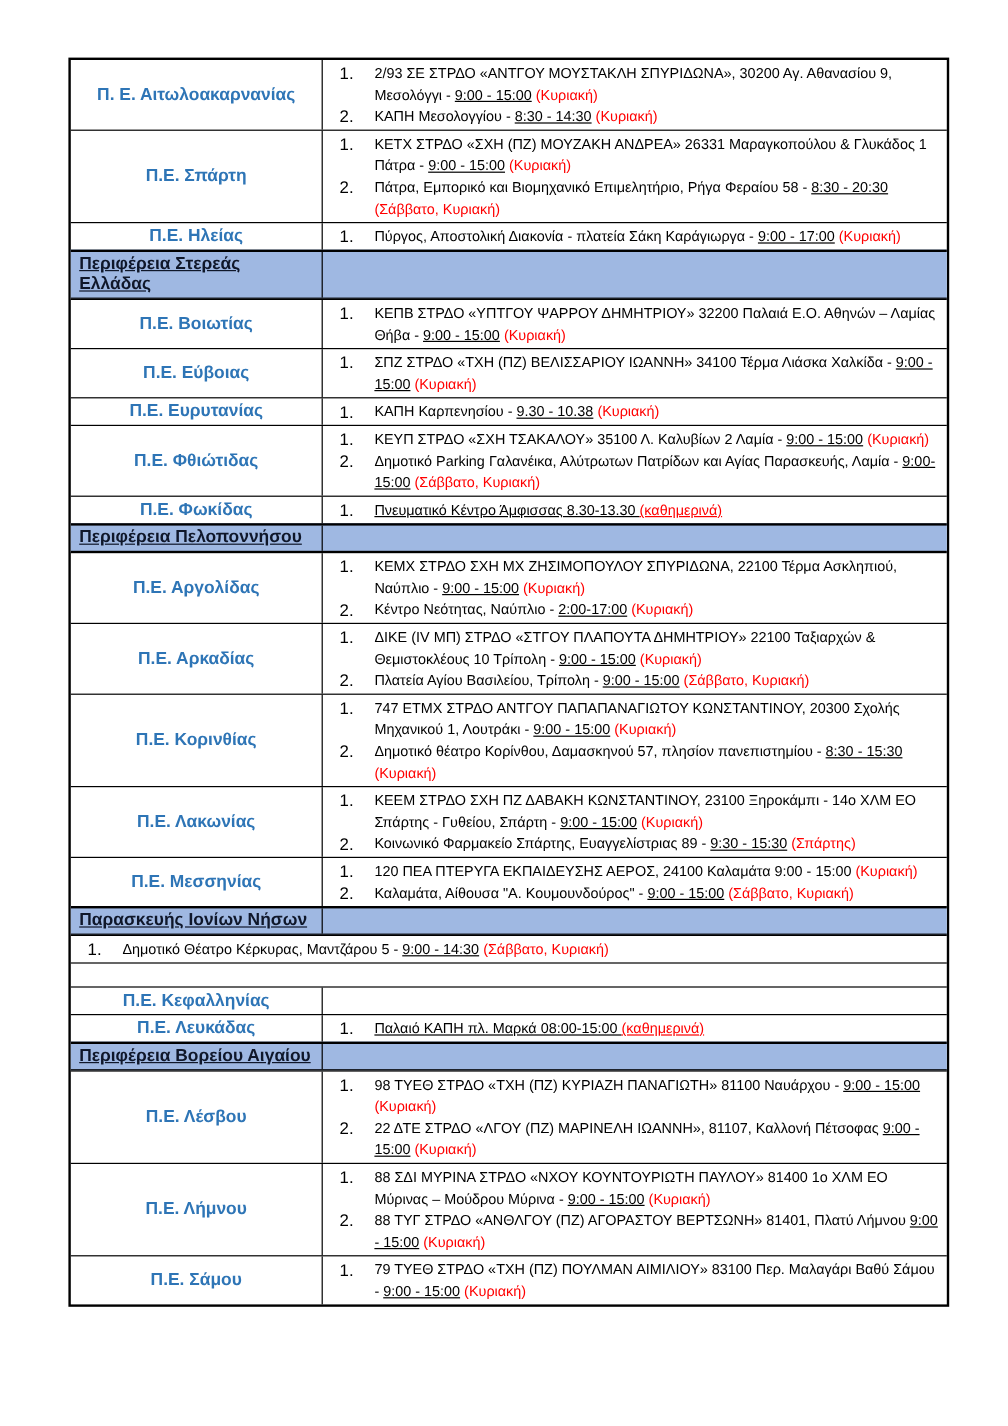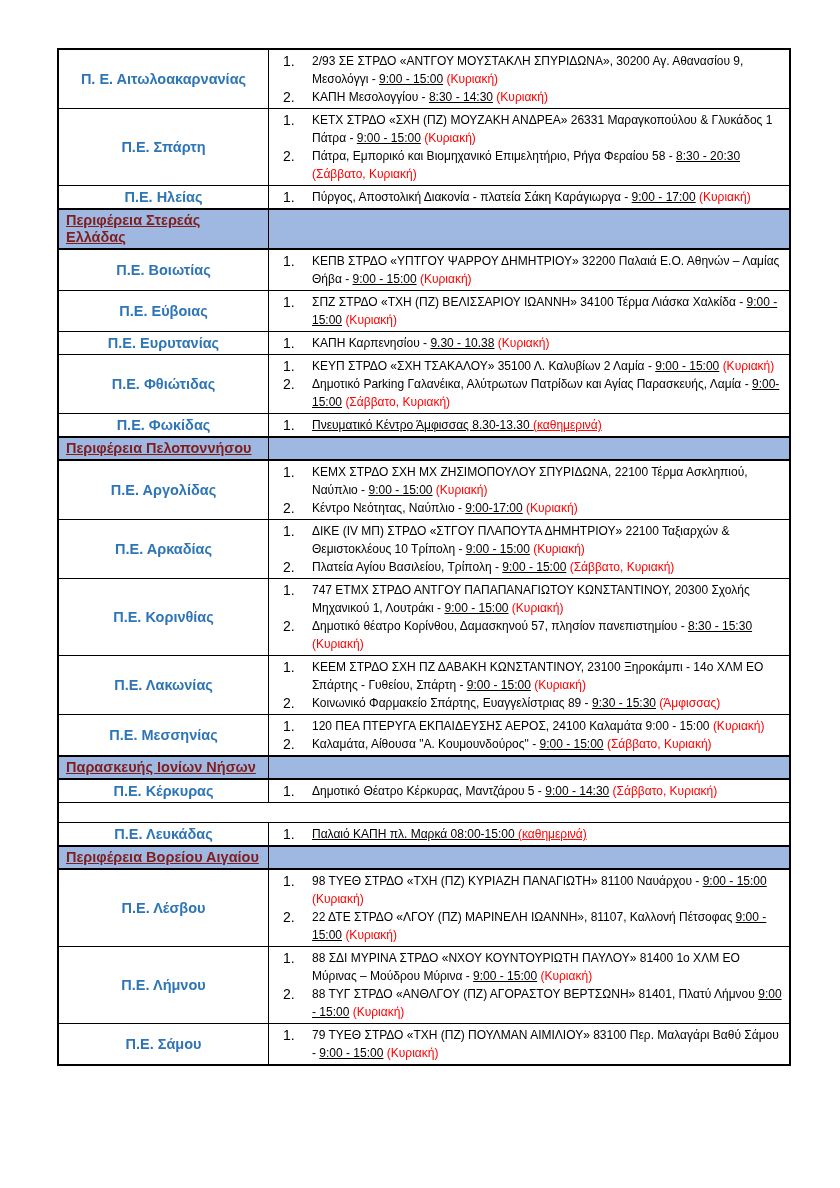--- a/index.html
+++ b/index.html
@@ -22,21 +22,21 @@
     padding:2px 6px;text-align:center;
   }
   .row.section .cell.left{justify-content:flex-start;text-align:left;padding-left:7px;}
   .cell.right{flex:1;min-height:19px;padding:2px 4px 2px 0;}
   .row.section{background:#9fb8e2;}
   .region-link{
     color:#2e75b6;font-weight:bold;
     font-size:14.5px;line-height:18px;cursor:pointer;
   }
   .section-label{
-    color:#7f1d1d;font-weight:bold;text-decoration:underline;
+    color:#0f172a;font-weight:bold;text-decoration:underline;
     font-size:14.5px;line-height:17px;
   }
   ol.locs{list-style:none;margin:0;padding:0;counter-reset:it;}
   ol.locs li{
     counter-increment:it;position:relative;padding-left:43px;
     font-size:12px;line-height:18px;color:#000;
   }
   ol.locs li::before{
     content:counter(it) ".";position:absolute;left:14px;top:0;
     font-size:14px;color:#000;
@@ -144,21 +144,21 @@
       </div>
       <div class="cell right"></div>
     </div>
     <div class="row">
       <div class="cell left">
         <span class="region-link">Π.Ε. Αργολίδας</span>
       </div>
       <div class="cell right">
         <ol class="locs">
           <li><span class="seg">ΚΕΜΧ ΣΤΡΔΟ ΣΧΗ ΜΧ ΖΗΣΙΜΟΠΟΥΛΟΥ ΣΠΥΡΙΔΩΝΑ, 22100 Τέρμα Ασκληπιού, Ναύπλιο - </span><span class="seg u">9:00 - 15:00</span><span class="seg"> </span><span class="seg r">(Κυριακή)</span></li>
-          <li><span class="seg">Κέντρο Νεότητας, Ναύπλιο - </span><span class="seg u">9:00-17:00</span><span class="seg"> </span><span class="seg r">(Κυριακή)</span></li>
+          <li><span class="seg">Κέντρο Νεότητας, Ναύπλιο - </span><span class="seg u">2:00-17:00</span><span class="seg"> </span><span class="seg r">(Κυριακή)</span></li>
         </ol>
       </div>
     </div>
     <div class="row">
       <div class="cell left">
         <span class="region-link">Π.Ε. Αρκαδίας</span>
       </div>
       <div class="cell right">
         <ol class="locs">
           <li><span class="seg">ΔΙΚΕ (ΙV ΜΠ) ΣΤΡΔΟ «ΣΤΓΟΥ ΠΛΑΠΟΥΤΑ ΔΗΜΗΤΡΙΟΥ» 22100 Ταξιαρχών &amp; Θεμιστοκλέους 10 Τρίπολη - </span><span class="seg u">9:00 - 15:00</span><span class="seg"> </span><span class="seg r">(Κυριακή)</span></li>
@@ -177,21 +177,21 @@
         </ol>
       </div>
     </div>
     <div class="row">
       <div class="cell left">
         <span class="region-link">Π.Ε. Λακωνίας</span>
       </div>
       <div class="cell right">
         <ol class="locs">
           <li><span class="seg">ΚΕΕΜ ΣΤΡΔΟ ΣΧΗ ΠΖ ΔΑΒΑΚΗ ΚΩΝΣΤΑΝΤΙΝΟΥ, 23100 Ξηροκάμπι - 14ο ΧΛΜ ΕΟ Σπάρτης - Γυθείου, Σπάρτη - </span><span class="seg u">9:00 - 15:00</span><span class="seg"> </span><span class="seg r">(Κυριακή)</span></li>
-          <li><span class="seg">Κοινωνικό Φαρμακείο Σπάρτης, Ευαγγελίστριας 89 - </span><span class="seg u">9:30 - 15:30</span><span class="seg"> </span><span class="seg r">(Άμφισσας)</span></li>
+          <li><span class="seg">Κοινωνικό Φαρμακείο Σπάρτης, Ευαγγελίστριας 89 - </span><span class="seg u">9:30 - 15:30</span><span class="seg"> </span><span class="seg r">(Σπάρτης)</span></li>
         </ol>
       </div>
     </div>
     <div class="row">
       <div class="cell left">
         <span class="region-link">Π.Ε. Μεσσηνίας</span>
       </div>
       <div class="cell right">
         <ol class="locs">
           <li><span class="seg">120 ΠΕΑ ΠΤΕΡΥΓΑ ΕΚΠΑΙΔΕΥΣΗΣ ΑΕΡΟΣ, 24100 Καλαμάτα 9:00 - 15:00 </span><span class="seg r">(Κυριακή)</span></li>
@@ -199,30 +199,33 @@
         </ol>
       </div>
     </div>
     <div class="row section">
       <div class="cell left">
         <span class="section-label">Παρασκευής Ιονίων Νήσων</span>
       </div>
       <div class="cell right"></div>
     </div>
     <div class="row">
-      <div class="cell left">
-        <span class="region-link">Π.Ε. Κέρκυρας</span>
-      </div>
       <div class="cell right">
         <ol class="locs">
           <li><span class="seg">Δημοτικό Θέατρο Κέρκυρας, Μαντζάρου 5 - </span><span class="seg u">9:00 - 14:30</span><span class="seg"> </span><span class="seg r">(Σάββατο, Κυριακή)</span></li>
         </ol>
       </div>
     </div>
     <div class="row">
+      <div class="cell right"></div>
+    </div>
+    <div class="row">
+      <div class="cell left">
+        <span class="region-link">Π.Ε. Κεφαλληνίας</span>
+      </div>
       <div class="cell right"></div>
     </div>
     <div class="row">
       <div class="cell left">
         <span class="region-link">Π.Ε. Λευκάδας</span>
       </div>
       <div class="cell right">
         <ol class="locs">
           <li><span class="seg u">Παλαιό ΚΑΠΗ πλ. Μαρκά 08:00-15:00 </span><span class="seg"> </span><span class="seg u r">(καθημερινά)</span></li>
         </ol>

